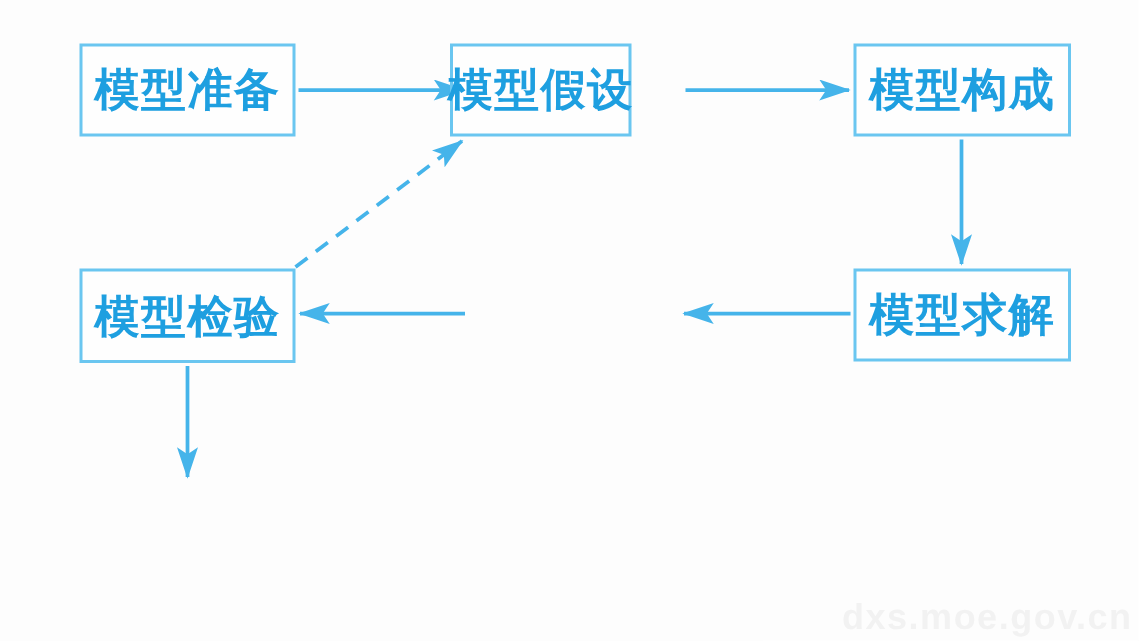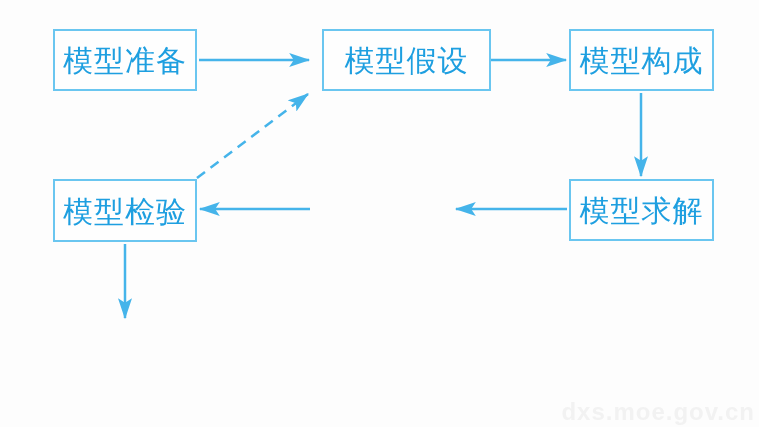--- a/index.html
+++ b/index.html
@@ -23,21 +23,21 @@
     position:absolute;
     box-sizing:border-box;
     border:2px solid var(--box-border,#6ac6f0);
     background:#fefefe;
     display:flex;
     align-items:center;
     justify-content:center;
   }
   .node-label{
     font-family:"Liberation Serif","DejaVu Serif",serif;
-    font-weight:normal;
+    font-weight:bold;
     font-size:30px;
     letter-spacing:1px;
     color:var(--box-text,#1e9fe0);
     white-space:nowrap;
     line-height:1;
     padding-top:2px;
   }
   .watermark{
     position:absolute;
     right:4px;
@@ -67,21 +67,21 @@
         <line x1="567" y1="209" x2="456" y2="209" stroke="#45b4ea" stroke-width="2.5" marker-end="url(#arrowhead)"></line>
         <line x1="310" y1="209" x2="200" y2="209" stroke="#45b4ea" stroke-width="2.5" marker-end="url(#arrowhead)"></line>
         <line x1="125" y1="244" x2="125" y2="318" stroke="#45b4ea" stroke-width="2.5" marker-end="url(#arrowhead)"></line>
         <line x1="197" y1="178" x2="308" y2="94" stroke="#45b4ea" stroke-width="2.5" stroke-dasharray="10 7" marker-end="url(#arrowhead)"></line>
       </g>
   </svg>
 
   <div class="node" style="left: 53px; top: 29px; width: 144px; height: 62px;">
     <span class="node-label">模型准备</span>
   </div>
-  <div class="node" style="left: 322px; top: 29px; width: 169px; height: 62px;">
+  <div class="node" style="left: 300px; top: 29px; width: 121px; height: 62px;">
     <span class="node-label">模型假设</span>
   </div>
   <div class="node" style="left: 53px; top: 179px; width: 144px; height: 63px;">
     <span class="node-label">模型检验</span>
   </div>
   <div class="node" style="left: 569px; top: 29px; width: 145px; height: 62px;">
     <span class="node-label">模型构成</span>
   </div>
   <div class="node" style="left: 569px; top: 179px; width: 145px; height: 62px;">
     <span class="node-label">模型求解</span>

